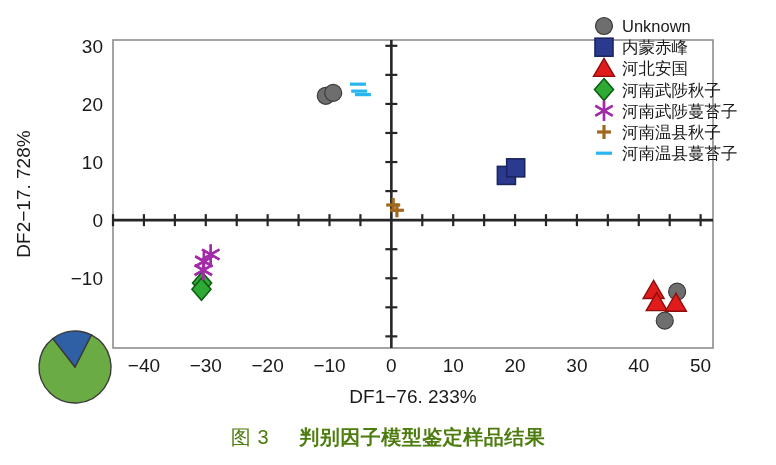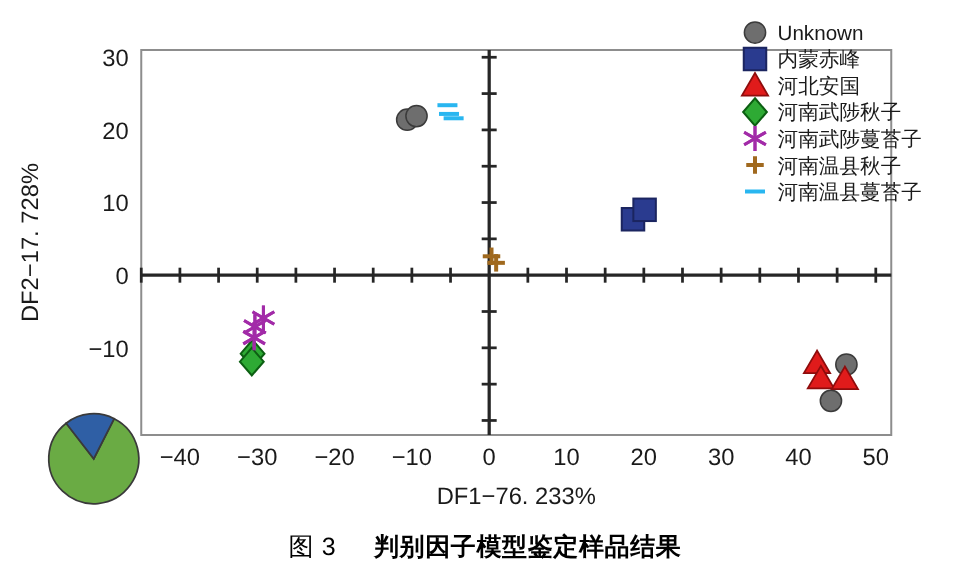--- a/index.html
+++ b/index.html
@@ -25,21 +25,21 @@
     font-family:"Liberation Sans","DejaVu Sans",sans-serif;
     font-size:16.5px;fill:#1a1a1a;
   }
   .caption{
     position:absolute;
     left:0;top:424px;width:776px;
     text-align:center;
     font-family:"Liberation Sans","DejaVu Sans",sans-serif;
     font-size:20px;
     font-weight:bold;
-    color:#000000;
+    color:#4d7c0f;
     letter-spacing:0.5px;
   }
   .caption .num{font-weight:normal;}
 </style>
 </head>
 <body>
 
 <div id="figure">
   <svg id="plot" width="776" height="465">
       <rect x="113" y="40" width="600" height="308" fill="none" stroke="#8d8d8d" stroke-width="1.6"></rect>

